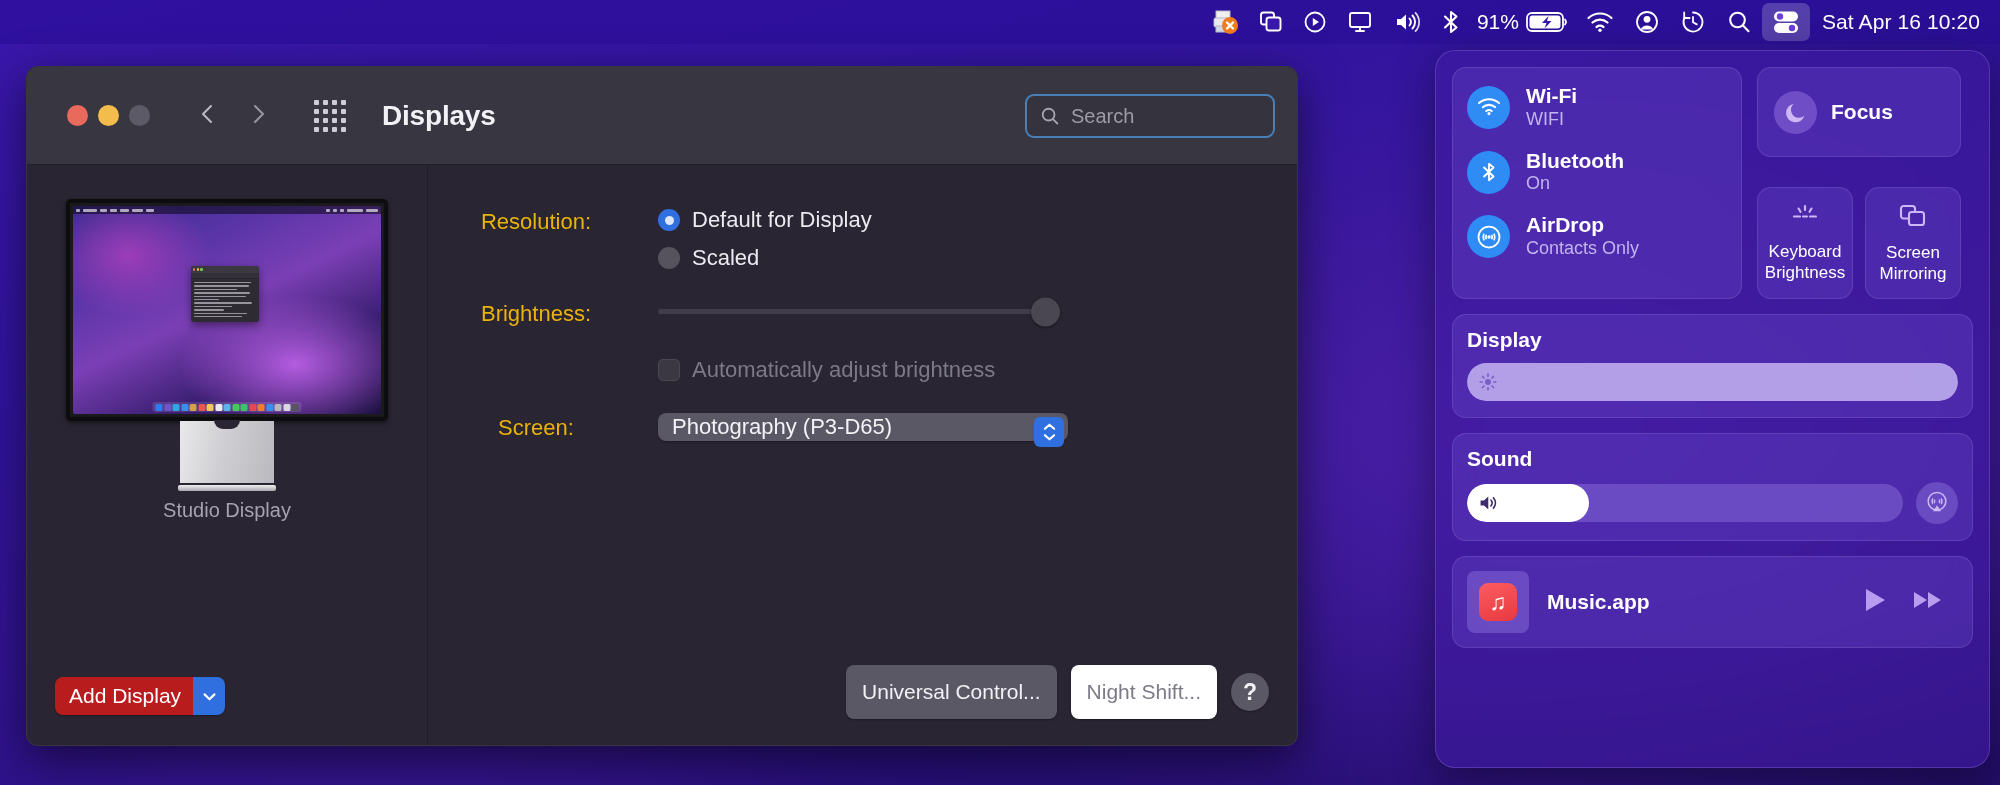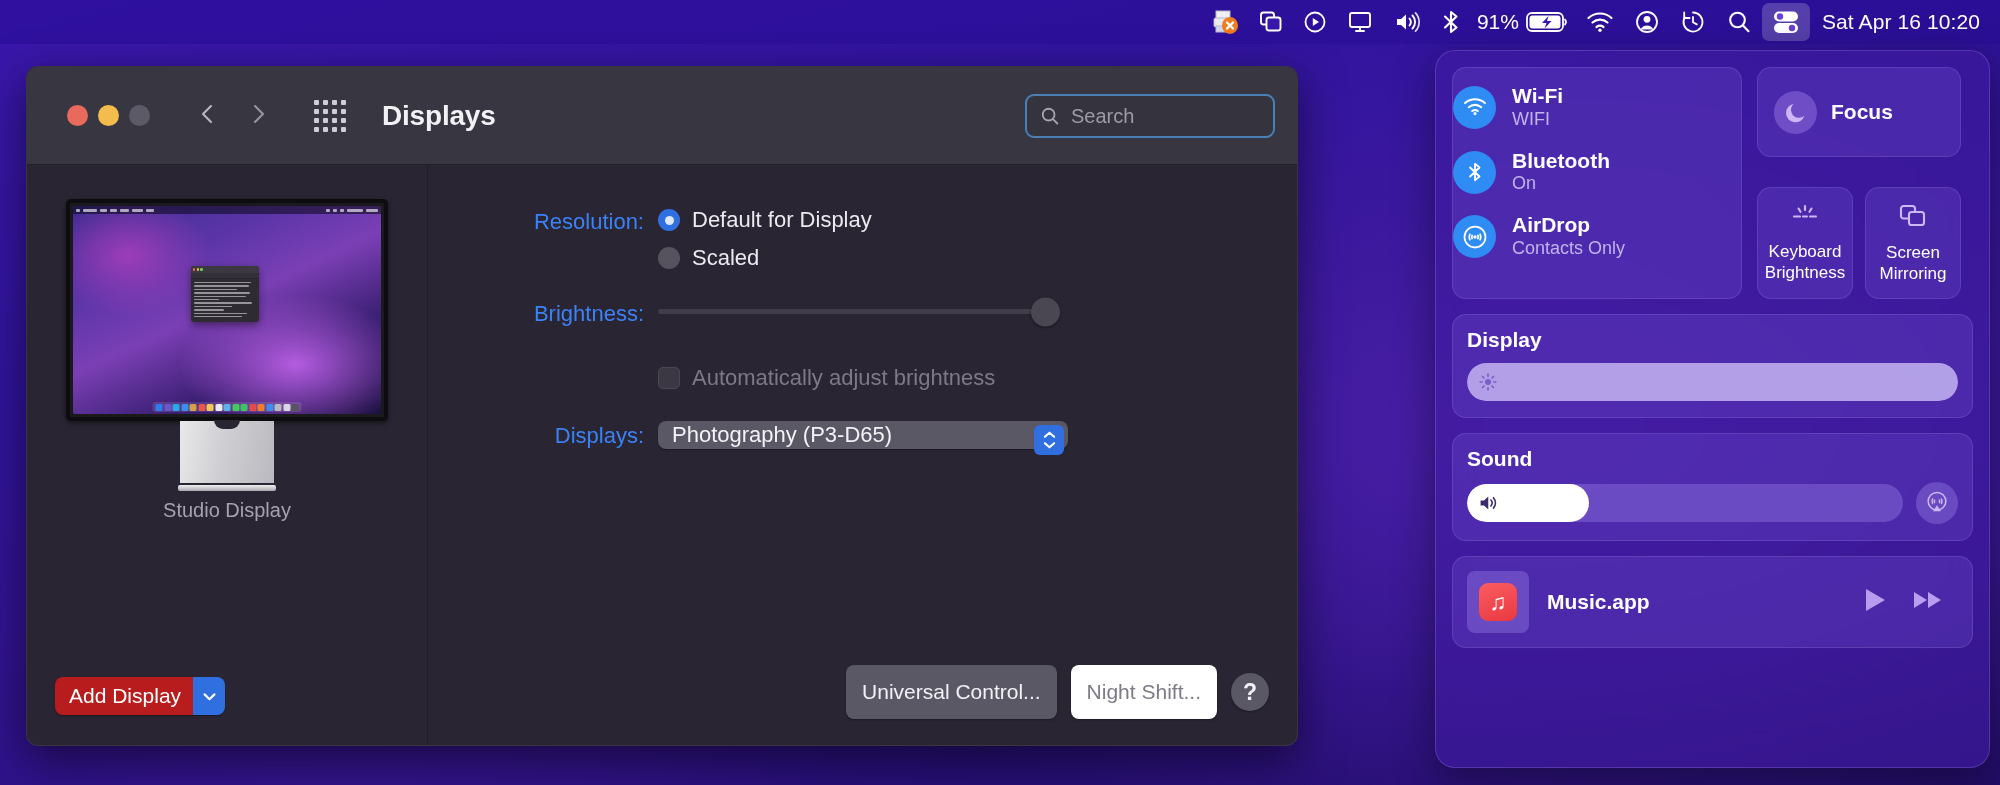--- a/index.html
+++ b/index.html
@@ -151,22 +151,22 @@
   }
   #adddisplay .arrow {
     background: #2f6fe0; width: 32px; display: flex;
     align-items: center; justify-content: center; color: #fff;
   }
 
   
   #rightpane { flex: 1; position: relative; padding: 42px 0 0 0; }
   .row { display: flex; align-items: flex-start; margin-bottom: 0; }
   .rowlabel {
-    width: 230px; text-align: right; padding-right: 14px;
-    font-size: 22px; color: #3b82f6; padding-top: 2px;
+    width: 230px; text-align: center; padding-right: 14px;
+    font-size: 22px; color: #eab308; padding-top: 2px;
   }
   .radio-group { display: flex; flex-direction: column; gap: 12px; }
   .radio-line { display: flex; align-items: center; gap: 12px; }
   .radio {
     width: 22px; height: 22px; border-radius: 50%;
     background: #56535f; display: flex; align-items: center; justify-content: center;
   }
   .radio.on { background: #2f6fe0; }
   .radio.on::after { content:""; width: 9px; height: 9px; border-radius: 50%; background: #dde8fb; }
   .radio-label { font-size: 22px; color: #ebeaf0; }
@@ -174,21 +174,21 @@
   #brightrow { margin-top: 28px; }
   .slider-track {
     width: 388px; height: 5px; background: #403d49; border-radius: 3px;
     position: relative; margin-top: 10px;
   }
   .slider-knob {
     position: absolute; right: -14px; top: 50%; transform: translateY(-50%);
     width: 29px; height: 29px; border-radius: 50%;
     background: #4a4752; box-shadow: 0 1px 3px rgba(0,0,0,0.45);
   }
-  #autorow { margin-top: 38px; }
+  #autorow { margin-top: 30px; }
   .checkbox {
     width: 22px; height: 22px; border-radius: 5px; background: #3b3844;
     border: 1px solid #4b4854;
   }
   .check-label { font-size: 22px; color: #7c7a87; margin-left: 12px; }
   #presetsrow { margin-top: 30px; }
   #presetbtn {
     width: 410px; height: 28px; background: #5a5865; border-radius: 8px;
     display: flex; align-items: center; padding: 0 4px 0 14px;
     position: relative; box-shadow: 0 1px 2px rgba(0,0,0,0.35);
@@ -228,21 +228,21 @@
     padding: 16px;
     backdrop-filter: blur(22px);
     box-shadow: 0 12px 40px rgba(0,0,0,0.4);
   }
   .cc-card {
     background: rgba(112, 80, 205, 0.30);
     border: 1px solid rgba(200,180,255,0.16);
     border-radius: 14px;
   }
   #cc-toprow { display: flex; gap: 15px; }
-  #cc-conn { width: 290px; padding: 16px 0; }
+  #cc-conn { width: 290px; padding: 16px 14px; }
   .conn-item { display: flex; align-items: center; gap: 16px; margin-bottom: 18px; }
   .conn-item:last-child { margin-bottom: 8px; }
   .conn-icon {
     width: 43px; height: 43px; border-radius: 50%;
     background: #2f8cf5; display: flex; align-items: center; justify-content: center;
     flex: none; color: #fff;
   }
   .conn-title { font-size: 21px; font-weight: bold; color: #fff; line-height: 1.18; }
   .conn-sub { font-size: 18px; color: #c3b3ef; line-height: 1.22; }
   #cc-topright { display: flex; flex-direction: column; gap: 30px; width: 204px; }
@@ -560,21 +560,21 @@
 
       <div class="row" id="autorow">
         <div class="rowlabel"></div>
         <label style="display:flex;align-items:center;">
           <span class="checkbox"></span>
           <span class="check-label">Automatically adjust brightness</span>
         </label>
       </div>
 
       <div class="row" id="presetsrow">
-        <div class="rowlabel">Displays:</div>
+        <div class="rowlabel">Screen:</div>
         <div id="presetbtn">
           <span id="presetval">Photography (P3-D65)</span>
           <span class="stepper">
             <svg width="13" height="8" viewBox="0 0 14 8" fill="none" stroke="#fff" stroke-width="2.2" stroke-linecap="round" stroke-linejoin="round">
                 <path d="M2 6 L7 1.5 L12 6"></path>
               </svg>
             <svg width="13" height="8" viewBox="0 0 14 8" fill="none" stroke="#fff" stroke-width="2.2" stroke-linecap="round" stroke-linejoin="round">
                 <path d="M2 2 L7 6.5 L12 2"></path>
               </svg>
           </span>

